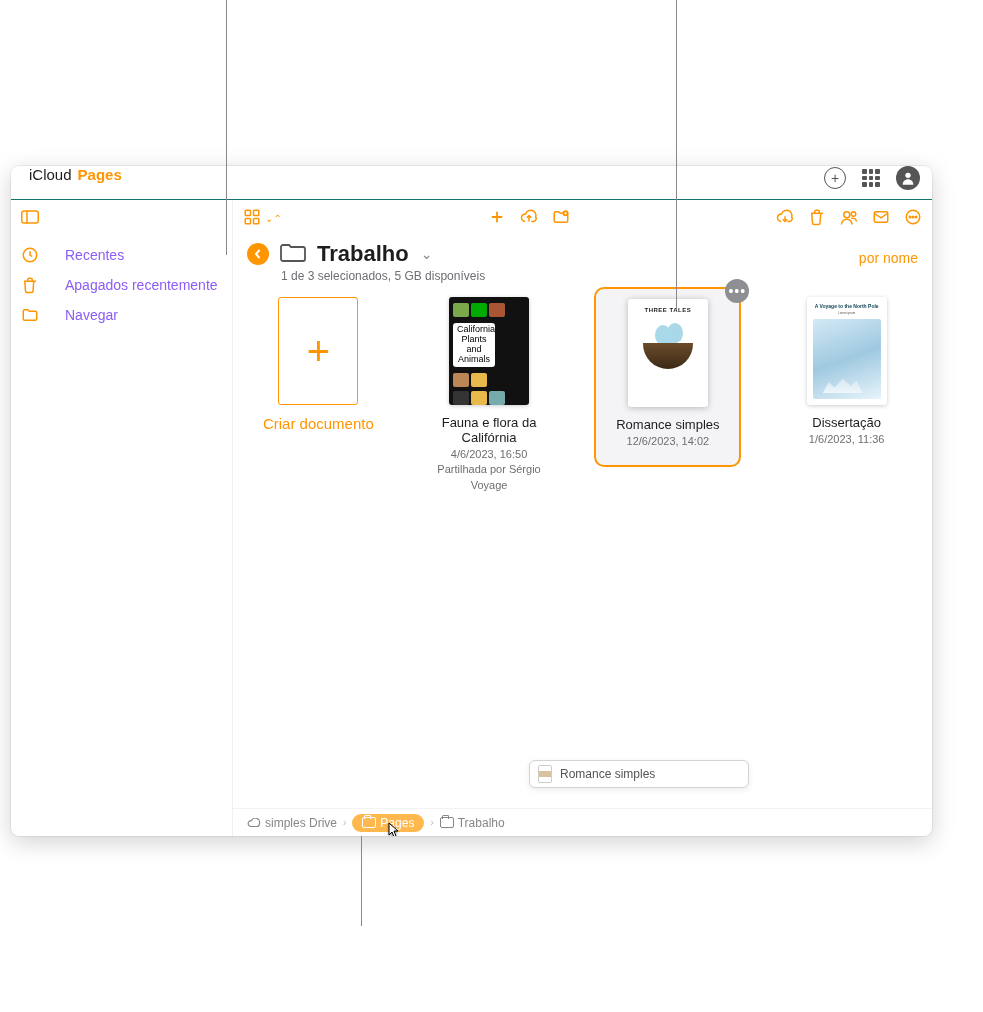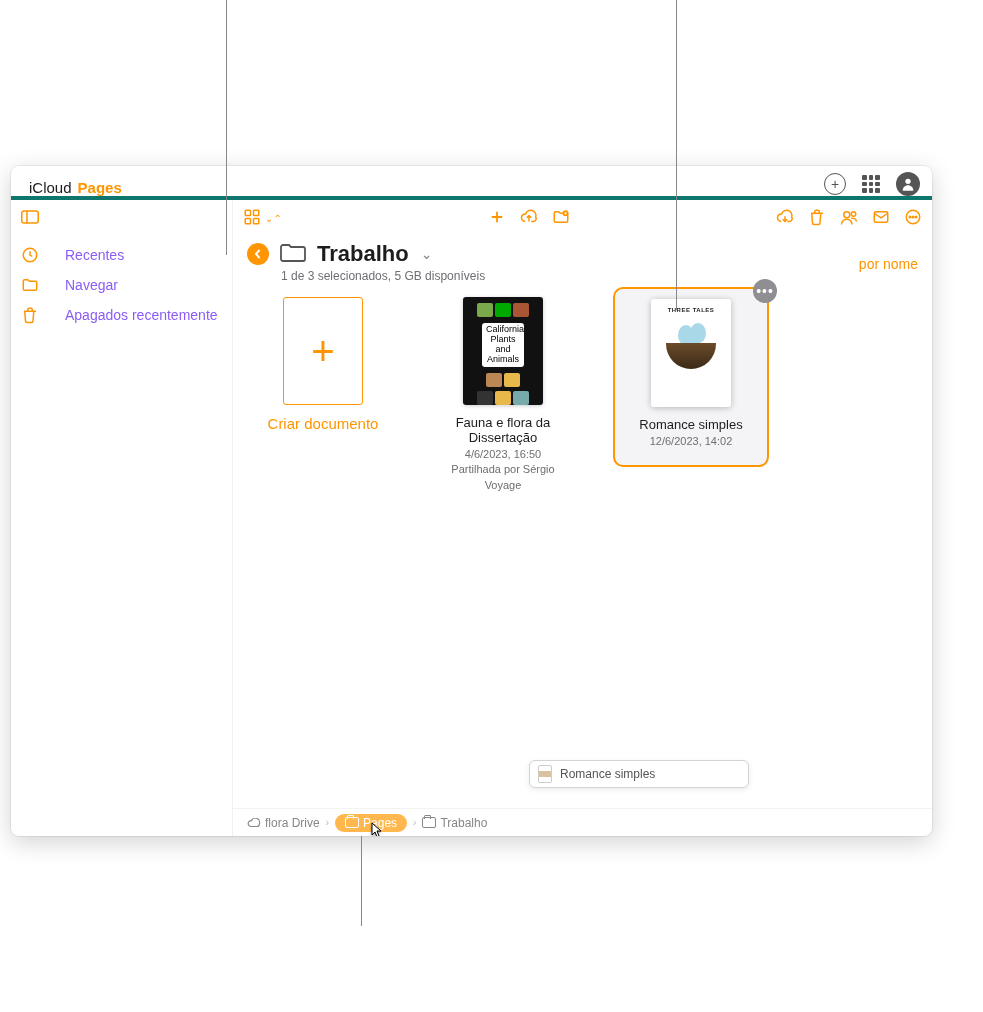--- a/index.html
+++ b/index.html
@@ -39,24 +39,24 @@
     box-shadow: 0 0 0 1px rgba(0,0,0,0.06), 0 6px 24px rgba(0,0,0,0.18);
     overflow: hidden;
     display: flex;
     flex-direction: column;
   }
 
   
   .titlebar {
     height: 34px;
     display: flex;
-    align-items: flex-end;
+    align-items: flex-start;
     justify-content: space-between;
     padding: 0 12px;
-    border-bottom: 4px solid #0f766e;
+    border-bottom: 1px solid #0f766e;
     gap: 28px;
   }
   .brand { display:flex; align-items:center; gap:6px; font-size:15px; font-weight:500;}
   .brand .apple { font-size:14px; }
   .brand .pages { color: var(--orange); font-weight:600;}
   .titlebar-right { display:flex; align-items:center; gap:16px; }
   .titlebar-right svg, .titlebar-right .avatar, .titlebar-right .circle-btn { cursor:pointer; }
   .circle-btn { width:22px; height:22px; border:1.5px solid #555; border-radius:50%; display:flex; align-items:center; justify-content:center; font-size:14px; color:#555;}
   .grid-apps { width:18px; height:18px; display:grid; grid-template-columns:repeat(3,1fr); grid-template-rows:repeat(3,1fr); gap:2px;}
   .grid-apps span { background:#555; border-radius:1px;}
@@ -103,21 +103,21 @@
   .folder-title-row { display:flex; align-items:center; gap:10px; }
   .back-btn {
     width:22px; height:22px; border-radius:50%;
     background: var(--orange);
     display:flex; align-items:center; justify-content:center;
     color:#fff;
   }
   .folder-name { font-size:22px; font-weight:600; }
   .folder-caret { color:#888; font-size:14px; margin-left:2px;}
   .folder-sub { color: var(--grey-text); font-size:12px; margin-left:34px; margin-top:2px;}
-  .sort-btn { position:absolute; right:14px; top:56px; color:var(--orange); font-size:14px; cursor:pointer;}
+  .sort-btn { position:absolute; right:14px; top:50px; color:var(--orange); font-size:14px; cursor:pointer;}
 
   .grid-area {
     flex:1;
     padding: 4px 20px;
     display:flex;
     gap: 40px;
     align-items:flex-start;
     position:relative;
   }
 
@@ -125,21 +125,20 @@
   .thumb {
     width:80px; height:108px; margin:0 auto 10px;
     border-radius:3px;
     background:#fff;
     box-shadow: 0 1px 4px rgba(0,0,0,0.2);
     position:relative;
     overflow:hidden;
     font-size:6px;
     display:flex;
     flex-direction:column;
-    align-items:center;
   }
   .doc-title { font-size:13px; margin-bottom:2px; }
   .doc-meta { font-size:11px; color:var(--grey-text); line-height:1.4;}
 
   .create-tile .thumb {
     border:1.5px solid var(--orange);
     box-shadow:none;
     display:flex; align-items:center; justify-content:center;
   }
   .create-tile .plus {
@@ -295,29 +294,29 @@
       <div class="sidebar-items">
         <div class="sidebar-item">
           <svg viewBox="0 0 24 24" fill="none" stroke="var(--orange)" stroke-width="2">
               <circle cx="12" cy="12" r="9"></circle>
               <path d="M12 7v5l3 2"></path>
             </svg>
           <span>Recentes</span>
         </div>
         <div class="sidebar-item">
           <svg viewBox="0 0 24 24" fill="none" stroke="var(--orange)" stroke-width="2">
+              <path d="M4 7h16M9 7V5a2 2 0 0 1 2-2h2a2 2 0 0 1 2 2v2m2 0-1 13a2 2 0 0 1-2 2H8a2 2 0 0 1-2-2L5 7"></path>
+            </svg>
+          <span>Apagados recentemente</span>
+        </div>
+        <div class="sidebar-item">
+          <svg viewBox="0 0 24 24" fill="none" stroke="var(--orange)" stroke-width="2">
               <path d="M3 7a2 2 0 0 1 2-2h4l2 2h8a2 2 0 0 1 2 2v8a2 2 0 0 1-2 2H5a2 2 0 0 1-2-2z"></path>
             </svg>
           <span>Navegar</span>
-        </div>
-        <div class="sidebar-item">
-          <svg viewBox="0 0 24 24" fill="none" stroke="var(--orange)" stroke-width="2">
-              <path d="M4 7h16M9 7V5a2 2 0 0 1 2-2h2a2 2 0 0 1 2 2v2m2 0-1 13a2 2 0 0 1-2 2H8a2 2 0 0 1-2-2L5 7"></path>
-            </svg>
-          <span>Apagados recentemente</span>
         </div>
       </div>
     </div>
 
     <div class="content">
 
       <div class="content-toolbar">
         <div class="toolbar-group">
           <span class="icon-orange">
             <svg viewBox="0 0 24 24" fill="none" stroke="currentColor" stroke-width="2">
@@ -426,21 +425,21 @@
             <div class="row">
                 <div class="cell" style="background:#b85"></div>
                 <div class="cell" style="background:#e8b84a"></div>
               </div>
             <div class="row">
                 <div class="cell" style="background:#333"></div>
                 <div class="cell" style="background:#e8b84a"></div>
                 <div class="cell" style="background:#7aa"></div>
               </div>
           </div>
-          <div class="doc-title">Fauna e flora da Dissertação</div>
+          <div class="doc-title">Fauna e flora da Califórnia</div>
           <div class="doc-meta">4/6/2023, 16:50</div>
           <div class="doc-meta">Partilhada por Sérgio Voyage</div>
         </div>
 
         <div class="doc-card selected">
           <div class="more-badge">
             <span>•••</span>
           </div>
           <div class="thumb romance">
             <div class="tt">THREE TALES</div>
@@ -448,34 +447,43 @@
               <div class="egg e1"></div>
                 <div class="egg e2"></div>
                 <div class="egg e3"></div>
               <div class="nest-bowl"></div>
             </div>
           </div>
           <div class="doc-title">Romance simples</div>
           <div class="doc-meta">12/6/2023, 14:02</div>
         </div>
 
+        <div class="doc-card">
+          <div class="thumb dissert">
+            <div class="tt">A Voyage to the North Pole</div>
+            <div class="sub">Lorem ipsum</div>
+            <div class="img"></div>
+          </div>
+          <div class="doc-title">Dissertação</div>
+          <div class="doc-meta">1/6/2023, 11:36</div>
+        </div>
 
       </div>
 
       <div class="drag-pill">
         <div class="mini-thumb"></div>
         <span>Romance simples</span>
       </div>
 
       <div class="breadcrumb">
         <div class="crumb">
           <svg width="14" height="10" viewBox="0 0 24 16" fill="none" stroke="currentColor" stroke-width="2">
               <path d="M7 14a5 5 0 1 1 .5-9.97A6 6 0 0 1 21 10a4 4 0 0 1-4 4z"></path>
             </svg>
-          <span>flora Drive</span>
+          <span>simples Drive</span>
         </div>
         <span class="chev">›</span>
         <div class="crumb drop-target">
           <span class="folder-outline"></span>
           <span>Pages</span>
           <span class="cursor-arrow">
             <svg viewBox="0 0 12 16">
                 <path d="M1 1l0 12 3-3 2 5 2-1-2-5 4 0z" fill="#fff" stroke="#000" stroke-width="1"></path>
               </svg>
           </span>

